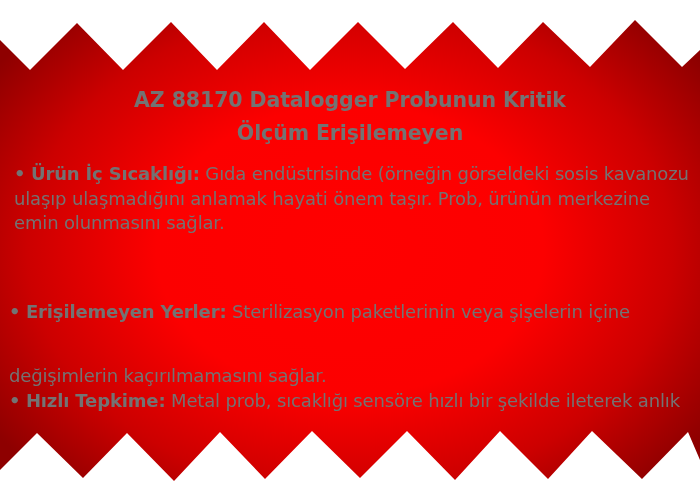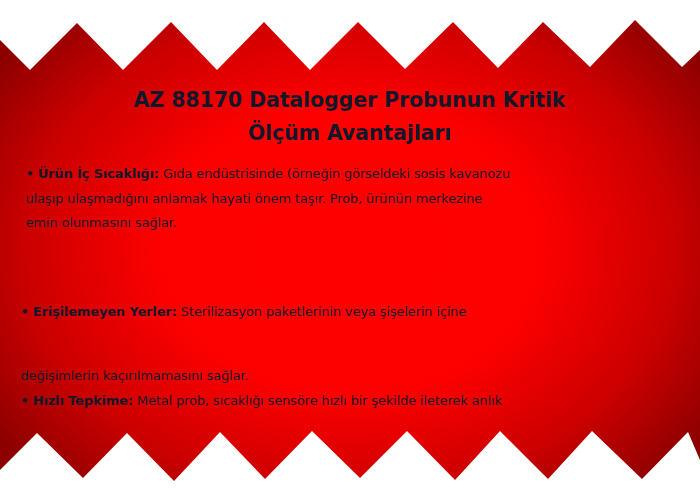--- a/index.html
+++ b/index.html
@@ -7,34 +7,33 @@
     width: 700px; height: 500px; position: relative; overflow: hidden;
     background: #ffffff;
     font-family: "DejaVu Sans", "Liberation Sans", sans-serif;
   }
   .banner {
     position: absolute; left: 0; top: 0; width: 700px; height: 500px;
   }
   .banner svg { position: absolute; left: 0; top: 0; }
   .content {
     position: absolute; left: 0; top: 0; width: 700px; height: 404px;
-    color: #0f172a;
+    color: #737373;
   }
   .title {
     position: absolute; left: 0; top: 84px; width: 700px;
     text-align: center; font-weight: bold;
     font-family: "DejaVu Sans", sans-serif;
     font-size: 20.5px; line-height: 33px; letter-spacing: -0.1px;
   }
   .title .line { display: block; }
   .section {
-    position: absolute; font-size: 13px; line-height: 24.6px;
+    position: absolute; font-size: 18px; line-height: 24.6px;
     font-family: "DejaVu Sans", sans-serif; letter-spacing: -0.15px;
     white-space: nowrap;
-    margin-left: 12px;
   }
   .section .line { display: block; }
   .section b { font-weight: bold; }
   #sec1 { left: 14px; top: 162px; }
   #sec2 { left: 9px; top: 300px; text-align: center; }
   #sec3 { left: 9px; top: 364px; }
 </style>
 </head>
 <body>
 
@@ -55,21 +54,21 @@
       L 700 460
       L 688 432 L 642 479 L 592 431 L 548 479 L 500 431 L 455 480 L 407 431 L 360 478
       L 312 431 L 265 479 L 220 432 L 174 481 L 127 433 L 83 478 L 37 433 L 0 470
       Z"></path>
   </svg>
 </div>
 
 <div class="content">
   <div class="title">
     <span class="line">AZ 88170 Datalogger Probunun Kritik</span>
-    <span class="line">Ölçüm Avantajları</span>
+    <span class="line">Ölçüm Erişilemeyen</span>
   </div>
 
   <div class="section" id="sec1">
     <span class="line"><b>•</b> <b>Ürün İç Sıcaklığı:</b><span> Gıda endüstrisinde (örneğin görseldeki sosis kavanozu</span></span>
     <span class="line">ulaşıp ulaşmadığını anlamak hayati önem taşır. Prob, ürünün merkezine</span>
     <span class="line">emin olunmasını sağlar.</span>
   </div>
 
   <div class="section" id="sec2">
     <span class="line"><b>•</b> <b>Erişilemeyen Yerler:</b><span> Sterilizasyon paketlerinin veya şişelerin içine</span></span>

